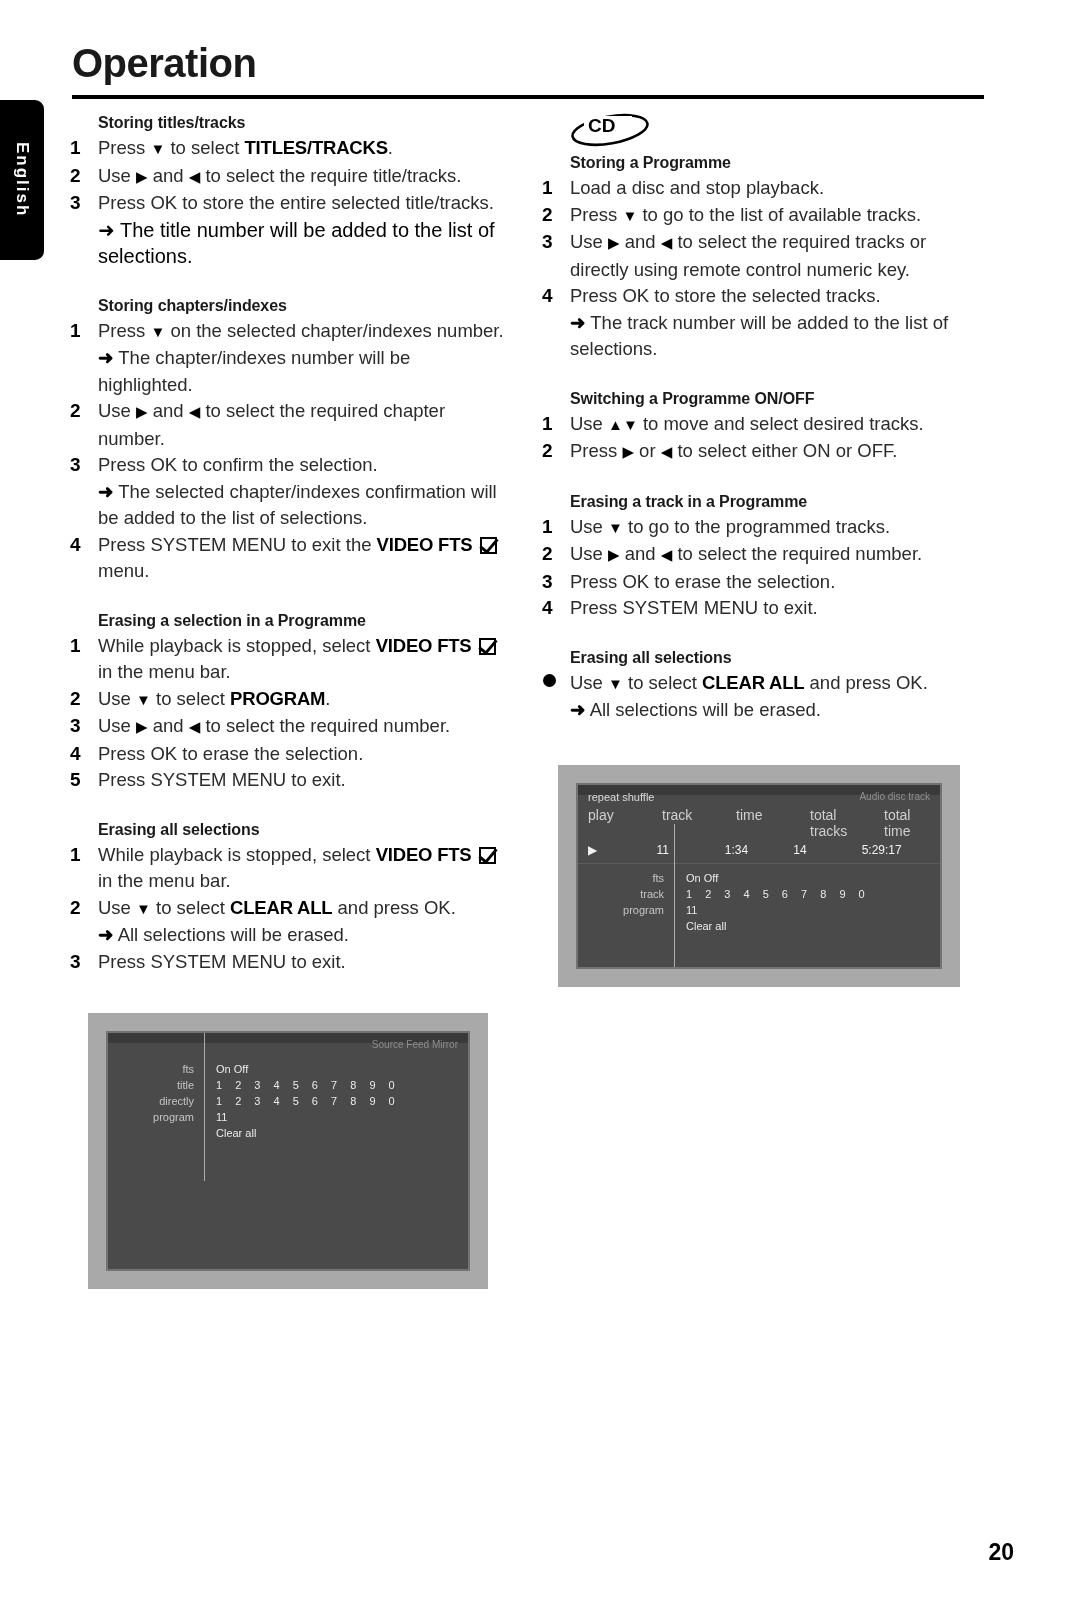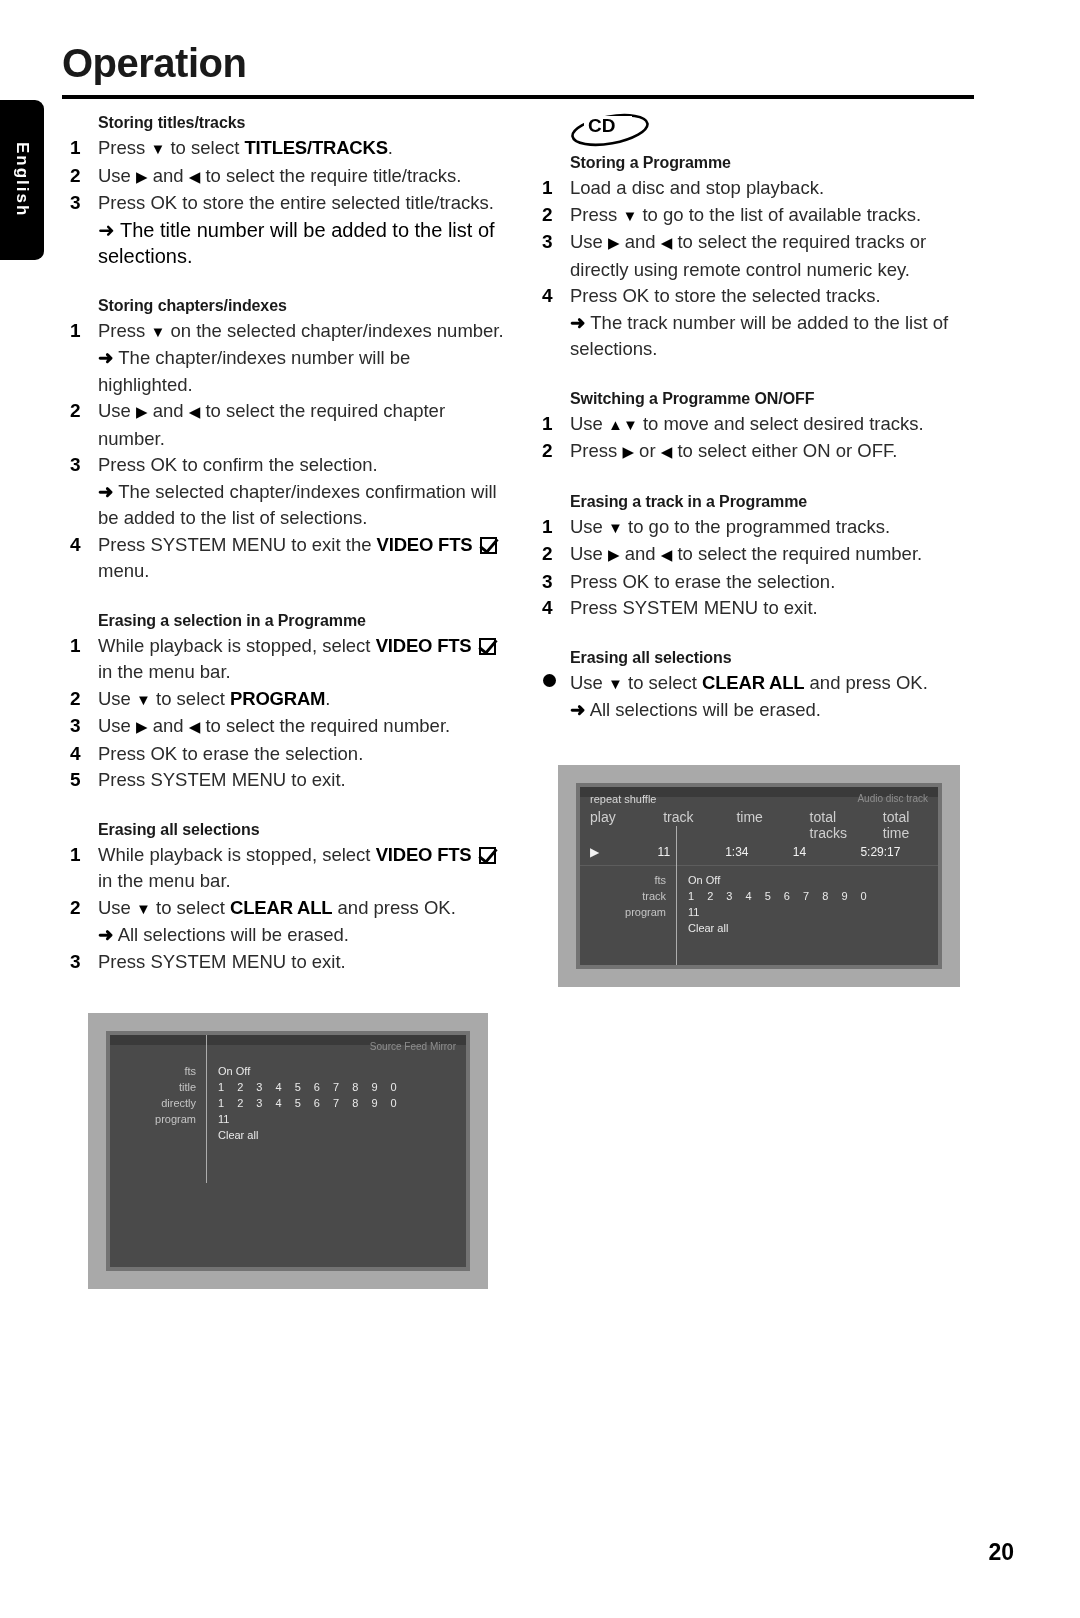--- a/index.html
+++ b/index.html
@@ -24,21 +24,21 @@
   }
   .lang-tab span{
     color:#fff; font-weight:bold; font-size:17px;
     letter-spacing:2px;
     writing-mode:vertical-rl;
     text-orientation:mixed;
   }
 
   
   .page-head{
-    position:absolute; left:62px; top:42px; width:912px;
+    position:absolute; left:72px; top:42px; width:912px;
   }
   .page-head h1{
     margin:0; font-size:40px; font-weight:bold;
     letter-spacing:-0.5px; line-height:1.05;
   }
   .page-head .rule{
     margin-top:11px; height:4px; background:#000; width:100%;
   }
 
   
@@ -91,21 +91,21 @@
 
   
   .shot{
     position:absolute;
     background:#a9a9a9;
     padding:18px;
   }
   .shot-inner{
     width:100%; height:100%;
     background:#4a4a4a;
-    border:4px solid #737373;
+    border:2px solid #737373;
     position:relative;
     overflow:hidden;
     font-size:11px;
     color:#dcdcdc;
   }
   .shot-left{ left:88px; top:1013px; width:400px; height:276px; }
   .shot-right{ left:558px; top:765px; width:402px; height:222px; }
 
   .shot-inner .topbar{
     background:#3a3a3a;

